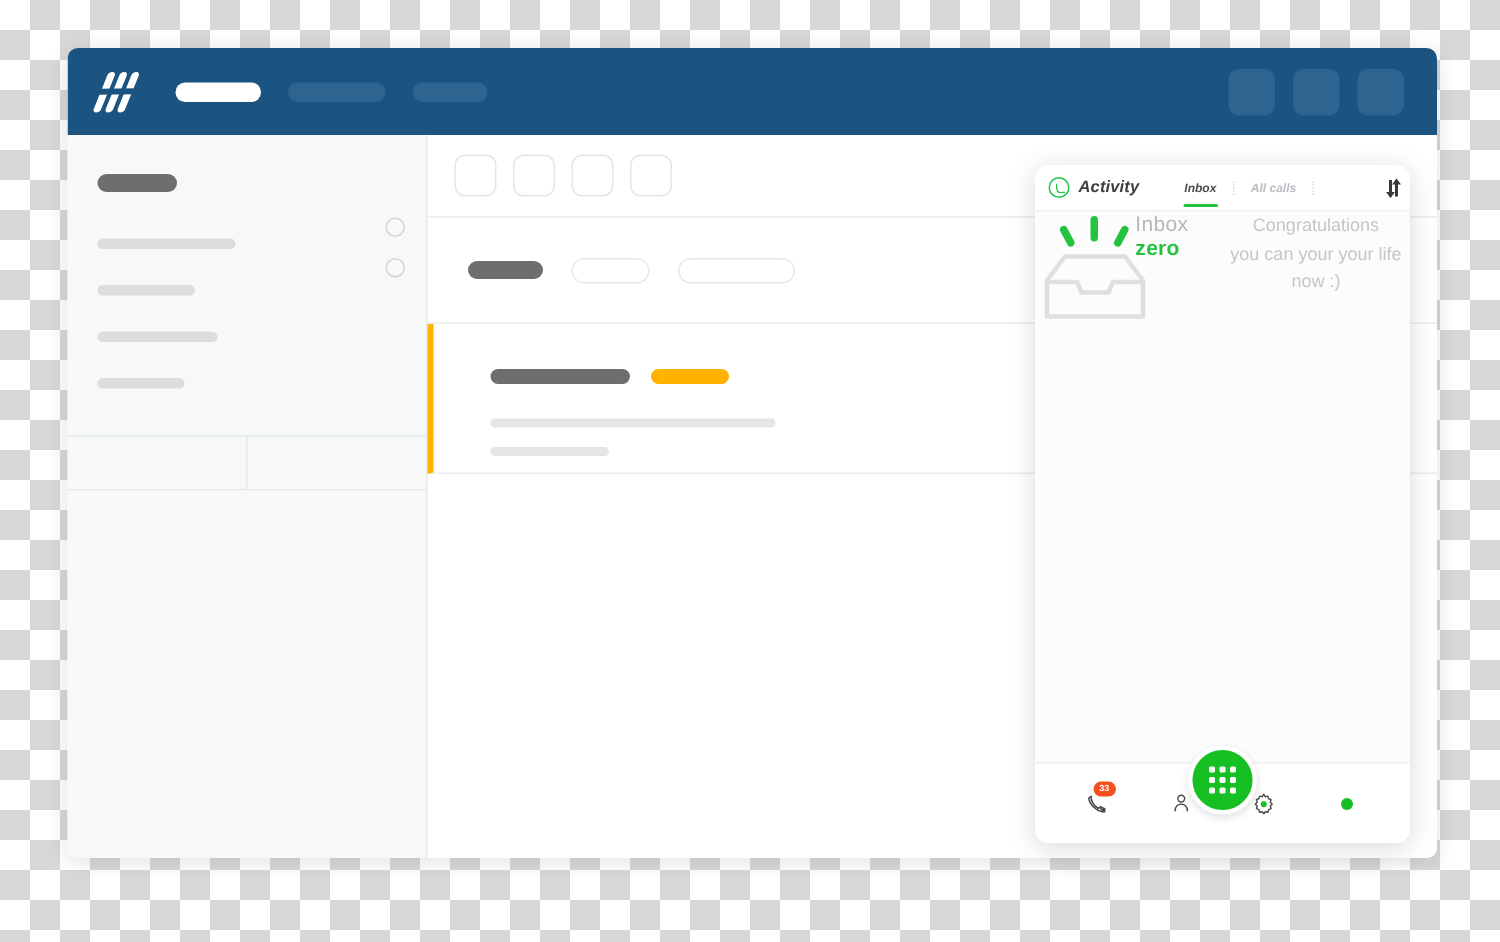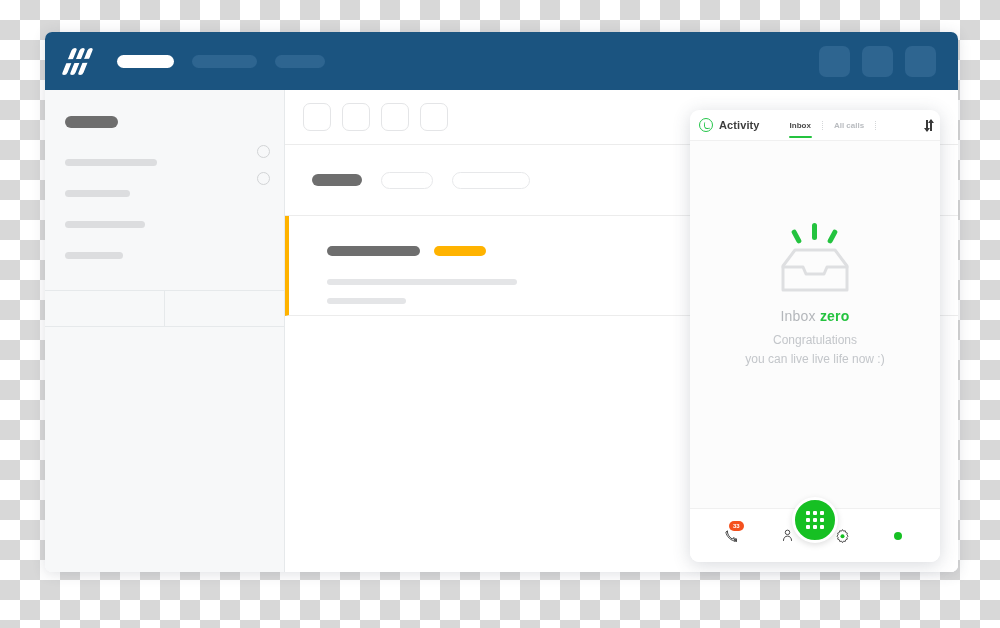--- a/index.html
+++ b/index.html
@@ -215,20 +215,21 @@
   }
 
   .ap-header {
     height: 31px;
     flex: 0 0 31px;
     display: flex;
     align-items: center;
     padding: 0 8px 0 9px;
     border-bottom: 1px solid #f0f0f0;
     position: relative;
+    font-style: italic;
   }
   .ap-logo {
     width: 14px; height: 14px;
     border: 1.6px solid #25c54a;
     border-radius: 50%;
     position: relative;
     flex: 0 0 14px;
     margin-right: 6px;
   }
   .ap-logo::after {
@@ -306,22 +307,21 @@
     position: absolute; left: -2px; top: -1px;
     border-left: 3px solid transparent;
     border-right: 3px solid transparent;
     border-bottom: 4px solid #3a3a3a;
   }
 
   .ap-content {
     flex: 1;
     background: #fcfcfc;
     display: flex;
-    flex-direction: column;
-    align-items: center;
+    flex-direction: row;
     justify-content: center;
     padding-bottom: 60px;
   }
 
   .tray-art { width: 80px; height: 72px; position: relative; margin-bottom: 16px; }
   .spark {
     position: absolute;
     width: 5px;
     background: #24c33f;
     border-radius: 3px;
@@ -513,21 +513,21 @@
           <path d="M8 21 L28 21 L31 28 L49 28 L52 21 L72 21" stroke="#dedfe1" stroke-width="3" stroke-linejoin="round" stroke-linecap="round" fill="none"></path>
         </svg>
       </div>
 
       <div class="empty-title">
         <span>Inbox </span><b>zero</b>
       </div>
 
       <div class="empty-sub">
         <div>Congratulations</div>
-        <div>you can live live life now :)</div>
+        <div>you can your your life now :)</div>
       </div>
     </div>
 
     <div class="ap-footer">
 
       <div class="foot-btn">
         <svg width="15" height="15" viewBox="0 0 24 24" fill="none">
           <path d="M5.5 4.5 C5 9 8 14.5 13 17.5 L15.5 15.5 L19 17.5 L18 20.5 C12 21.5 3.5 13 3 6.5 Z" stroke="#4a4a4a" stroke-width="1.6" stroke-linejoin="round" fill="none"></path>
           <path d="M15 17 L20 21 M20 21 L16.5 21 M20 21 L20 17.5" stroke="#4a4a4a" stroke-width="1.6" stroke-linecap="round" fill="none"></path>
         </svg>

